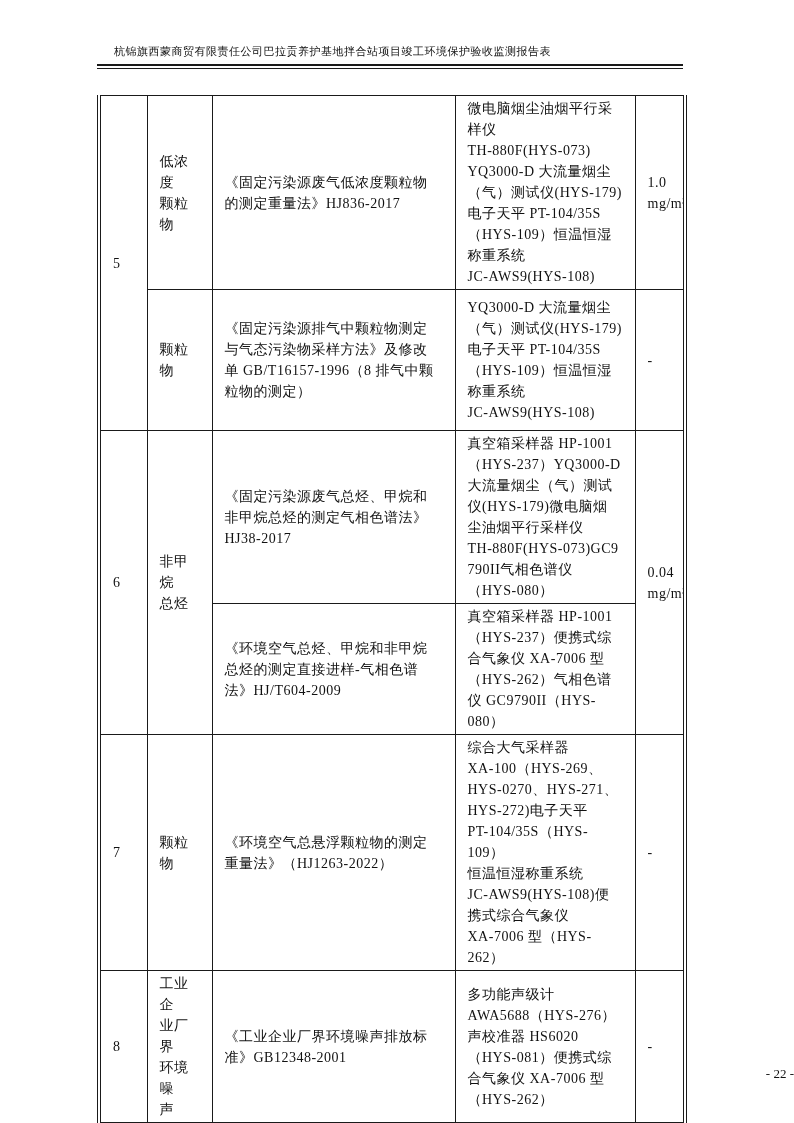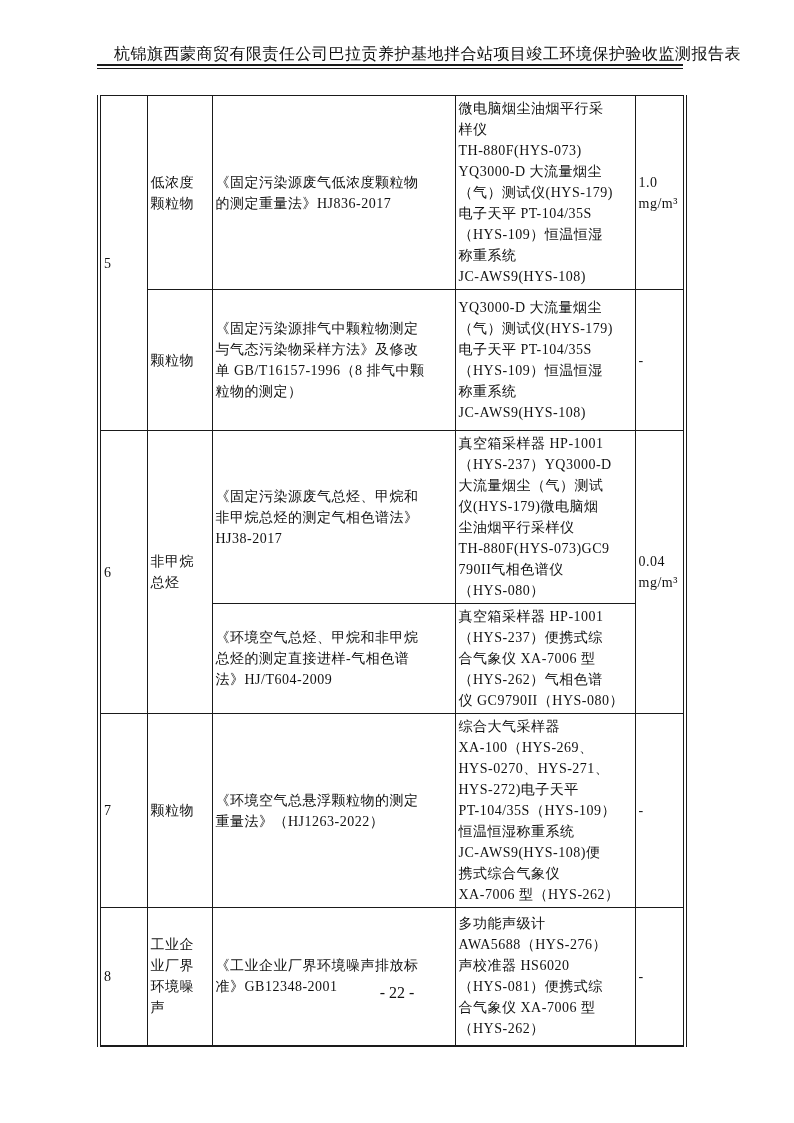--- a/index.html
+++ b/index.html
@@ -11,21 +11,21 @@
     position: relative;
     width: 794px;
     height: 1123px;
     font-family: "Liberation Serif", "DejaVu Serif", serif;
     color: #111111;
   }
   .page-header-title {
     position: absolute;
     left: 114px;
     top: 44px;
-    font-size: 16px;
+    font-size: 11px;
     letter-spacing: 0.5px;
     white-space: nowrap;
   }
   .header-rule {
     position: absolute;
     left: 97px;
     top: 64px;
     width: 586px;
     height: 2px;
     border-top: 2px solid #1a1a1a;
@@ -44,45 +44,45 @@
     border-top: 1px solid #1a1a1a;
     border-bottom: 2px solid #1a1a1a;
     border-left: 4px double #1a1a1a;
     border-right: 4px double #1a1a1a;
   }
   table.report-table td {
     border: 1px solid #1a1a1a;
     vertical-align: middle;
     white-space: pre-line;
     overflow: hidden;
-    padding: 2px 3px;
+    padding: 2px 12px;
   }
   col.c-no   { width: 48px; }
   col.c-pol  { width: 65px; }
   col.c-met  { width: 243px; }
   col.c-ins  { width: 180px; }
   col.c-lim  { width: 50px; }
   td.no-cell   { padding-left: 9px; }
   td.pol-cell  { padding-left: 6px; }
   td.met-cell  { padding-left: 6px; padding-right: 4px; margin-left: 21px; }
   td.ins-cell  { padding-left: 5px; padding-right: 2px; }
   td.lim-cell  { padding-left: 4px; padding-right: 1px; margin-left: 44px; }
   tr.h-r5a { height: 192px; }
   tr.h-r5b { height: 141px; }
   tr.h-r6a { height: 172px; }
   tr.h-r6b { height: 110px; }
   tr.h-r7  { height: 187px; }
   tr.h-r8  { height: 138px; }
   .page-footer {
     position: absolute;
-    top: 984px;
+    top: 1066px;
     left: 0;
     width: 100%;
-    text-align: center;
-    font-size: 16px;
+    text-align: right;
+    font-size: 13px;
   }
 </style>
 </head>
 <body>
 
 <div class="page-header-title">杭锦旗西蒙商贸有限责任公司巴拉贡养护基地拌合站项目竣工环境保护验收监测报告表</div>
 
 <div class="header-rule"></div>
 
 <table class="report-table">

